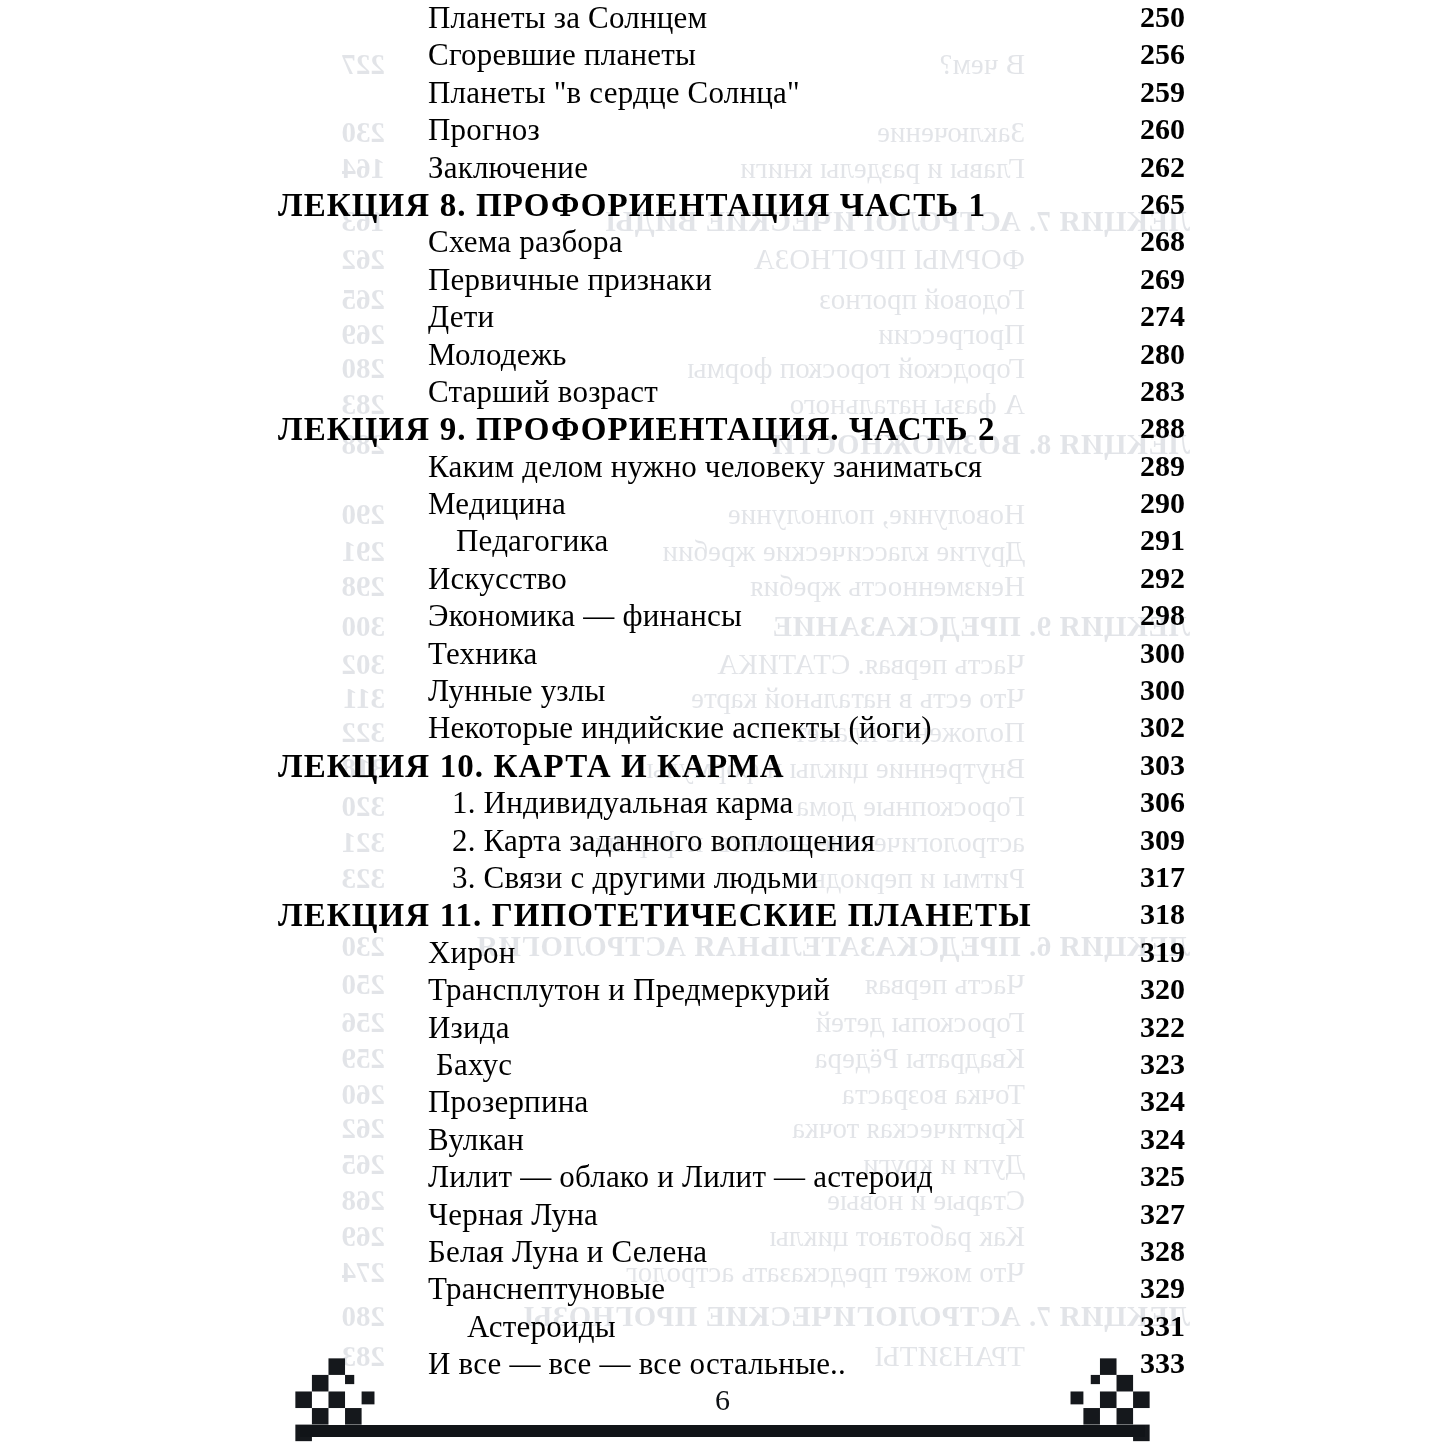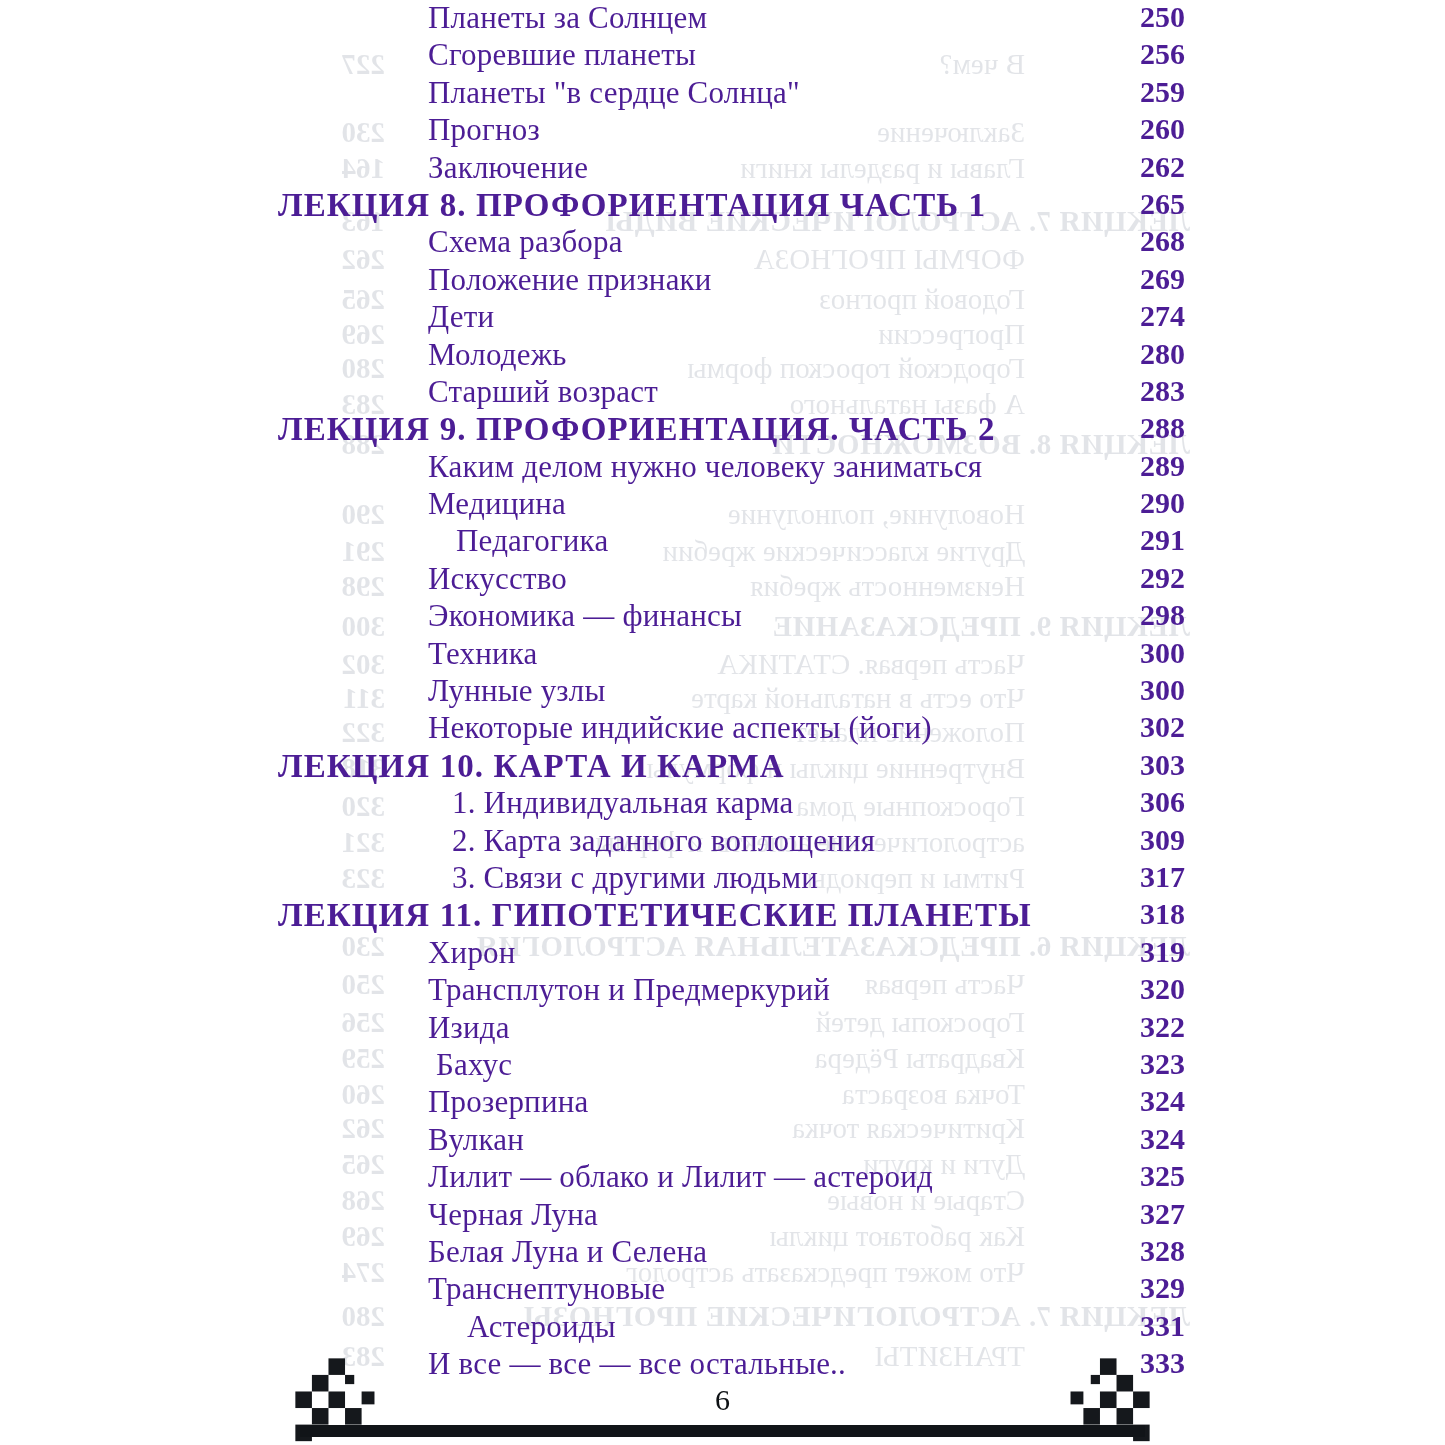--- a/index.html
+++ b/index.html
@@ -45,21 +45,21 @@
     position: absolute;
     left: 0;
     top: 0;
     width: 1445px;
   }
 
   .row {
     display: flex;
     align-items: baseline;
     height: 37.4px;
-    color: #4c1d95;
+    color: #000000;
   }
   .row .title {
     flex: 0 0 auto;
     white-space: nowrap;
     font-size: 31px;
     letter-spacing: 0.2px;
   }
   .row .page {
     position: absolute;
     right: 260px;
@@ -214,21 +214,21 @@
       </div>
       <div class="row lecture" style="position: relative;">
         <span class="title">ЛЕКЦИЯ 8. ПРОФОРИЕНТАЦИЯ  ЧАСТЬ 1</span>
         <span class="page">265</span>
       </div>
       <div class="row entry" style="position: relative;">
         <span class="title">Схема разбора</span>
         <span class="page">268</span>
       </div>
       <div class="row entry" style="position: relative;">
-        <span class="title">Положение признаки</span>
+        <span class="title">Первичные признаки</span>
         <span class="page">269</span>
       </div>
       <div class="row entry" style="position: relative;">
         <span class="title">Дети</span>
         <span class="page">274</span>
       </div>
       <div class="row entry" style="position: relative;">
         <span class="title">Молодежь</span>
         <span class="page">280</span>
       </div>

